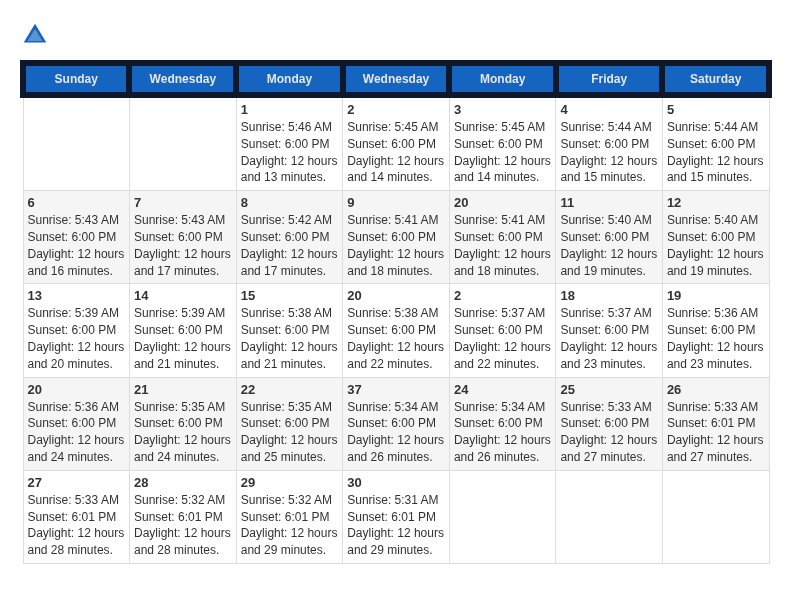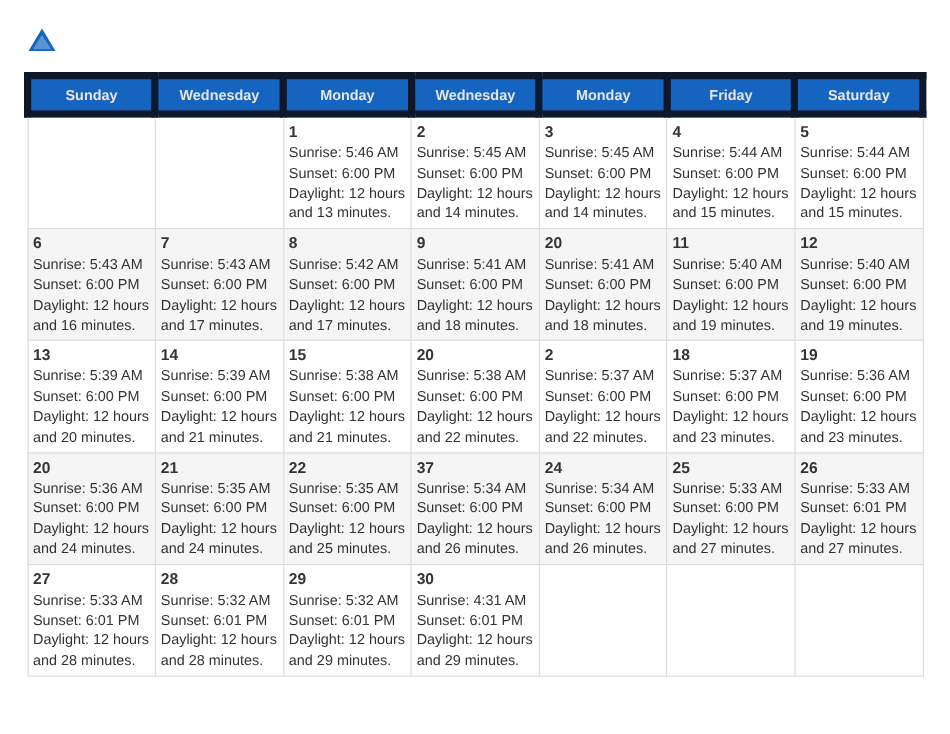--- a/index.html
+++ b/index.html
@@ -294,21 +294,21 @@
 Daylight: 12 hours and 28 minutes.</div>
         </td>
         <td>
           <span class="day-num">29</span>
           <div class="day-info">Sunrise: 5:32 AM
 Sunset: 6:01 PM
 Daylight: 12 hours and 29 minutes.</div>
         </td>
         <td>
           <span class="day-num">30</span>
-          <div class="day-info">Sunrise: 4:31 AM
+          <div class="day-info">Sunrise: 5:31 AM
 Sunset: 6:01 PM
 Daylight: 12 hours and 29 minutes.</div>
         </td>
         <td></td>
         <td></td>
         <td></td>
       </tr>
     </tbody>
 </table>
 

